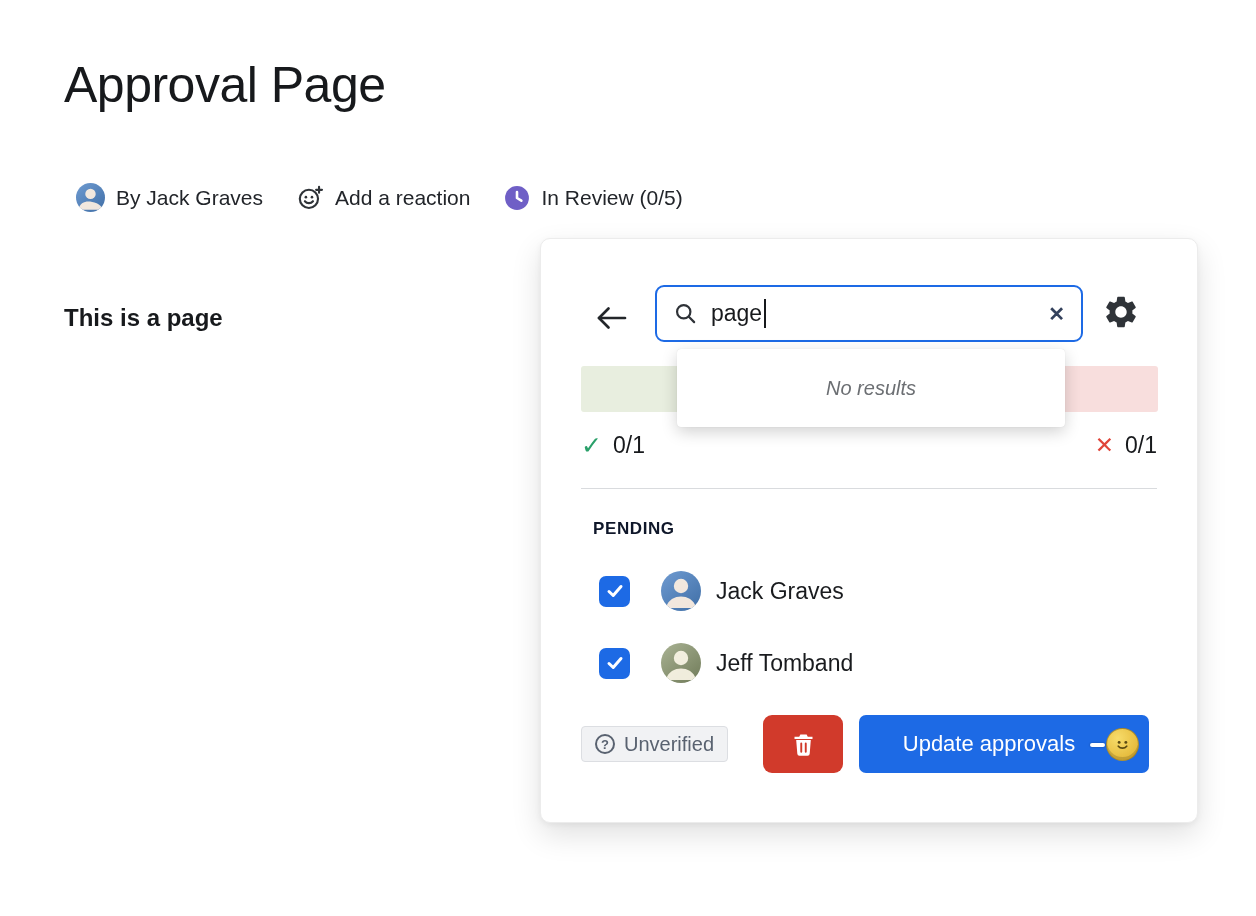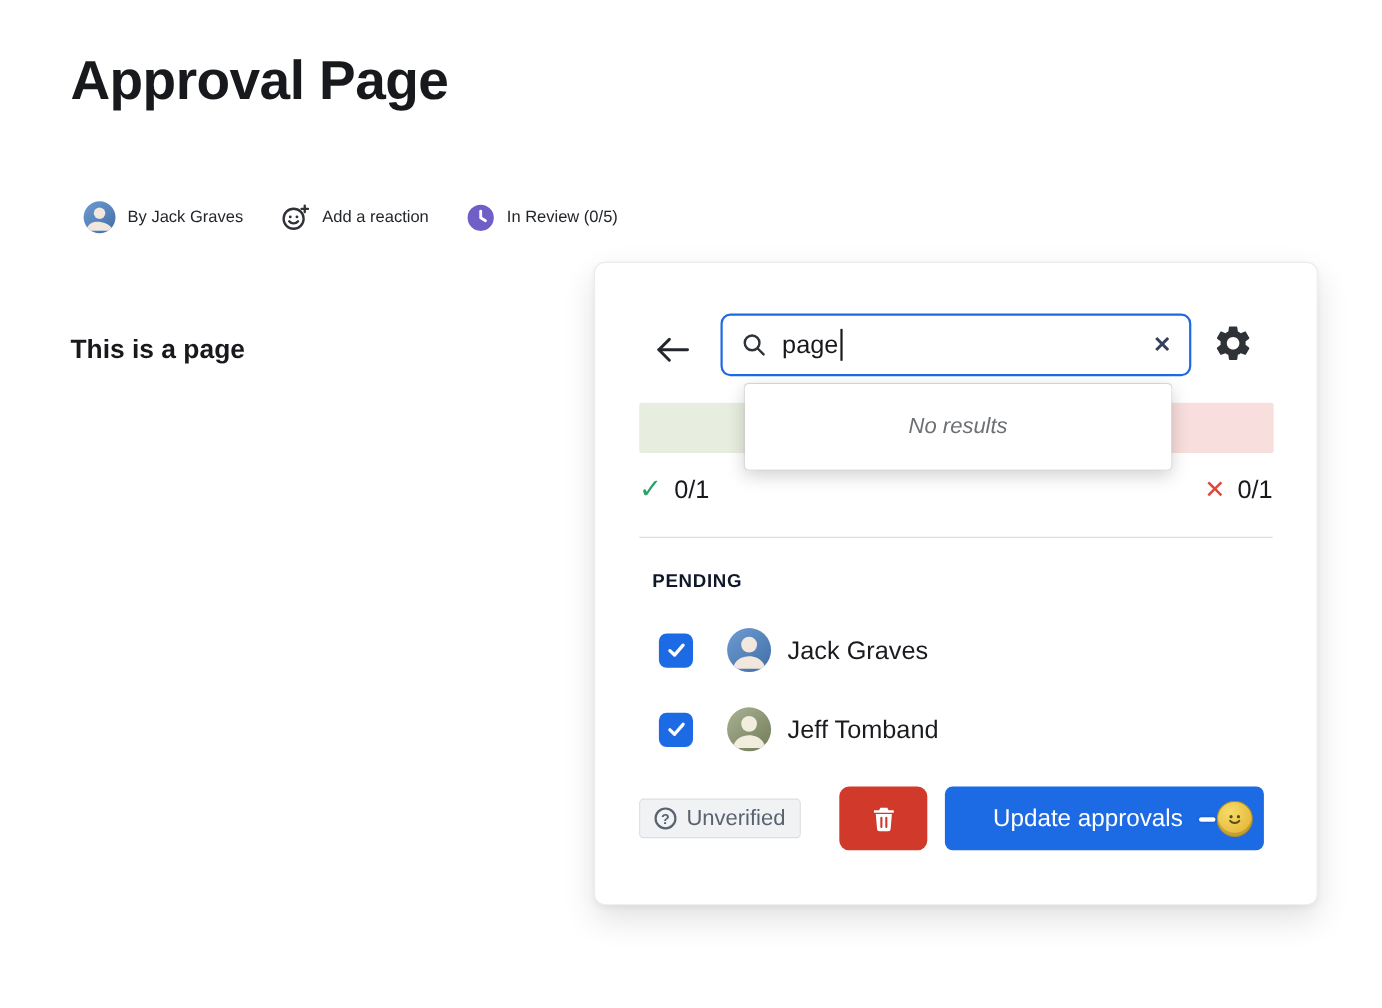--- a/index.html
+++ b/index.html
@@ -1,24 +1,24 @@
 <!DOCTYPE html>
 <html><head>
 <meta charset="utf-8">
 <style>
   * { margin:0; padding:0; box-sizing:border-box; }
   html,body { background:#ffffff; }
   body { font-family:"Liberation Sans", sans-serif; color:#17191c; }
   .stage { position:relative; width:1256px; height:916px; background:#fff; overflow:hidden; }
 
   
-  .page-title { position:absolute; left:64px; top:44px; font-size:50px; font-weight:700;
+  .page-title { position:absolute; left:64px; top:56px; font-size:50px; font-weight:400;
                 color:#17191c; letter-spacing:-0.5px; }
   .meta-row { position:absolute; left:76px; top:183px; display:flex; align-items:center;
-              gap:34px; font-size:15px; font-weight:500; color:#22252a; }
+              gap:34px; font-size:21px; font-weight:500; color:#22252a; }
   .meta-item { display:flex; align-items:center; gap:11px; cursor:default; }
   .avatar { border-radius:50%; overflow:hidden; flex:0 0 auto; position:relative; }
   .avatar svg { display:block; width:100%; height:100%; }
   .avatar-sm { width:29px; height:29px; }
   .avatar-md { width:40px; height:40px; }
   .bg-jack { background:linear-gradient(140deg,#6f9bd1 0%,#3f6ea6 100%); }
   .bg-jeff { background:linear-gradient(140deg,#aab394 0%,#6f7a58 100%); }
   .body-text { position:absolute; left:64px; top:304px; font-size:24px; font-weight:600; color:#17191c; }
 
   

